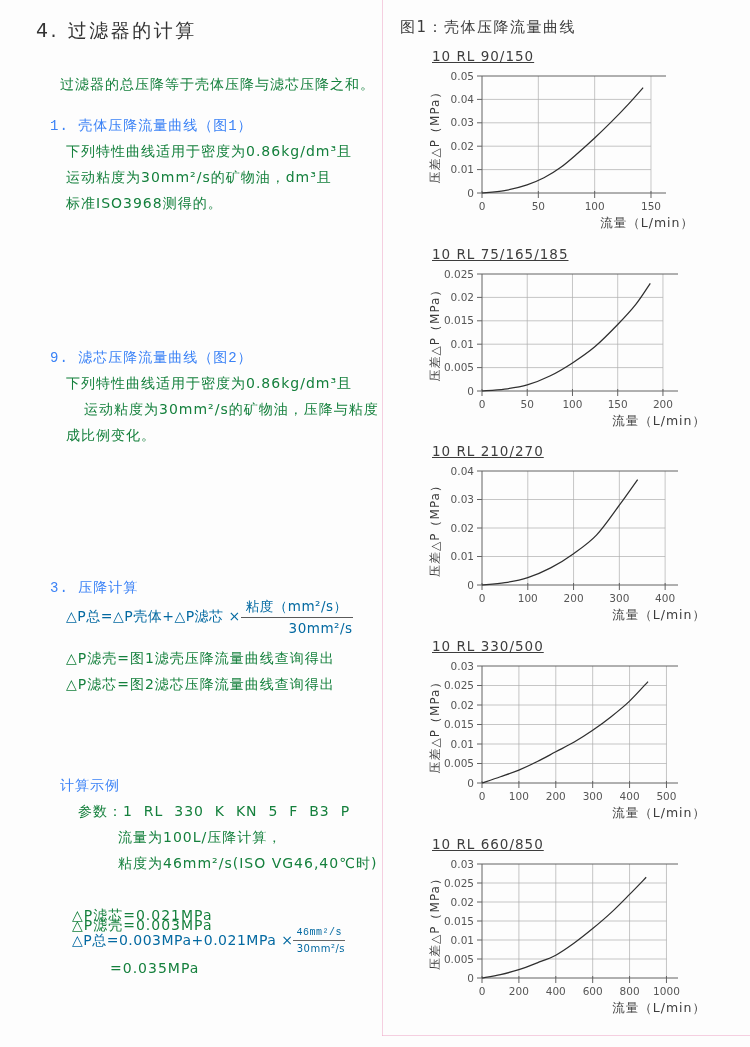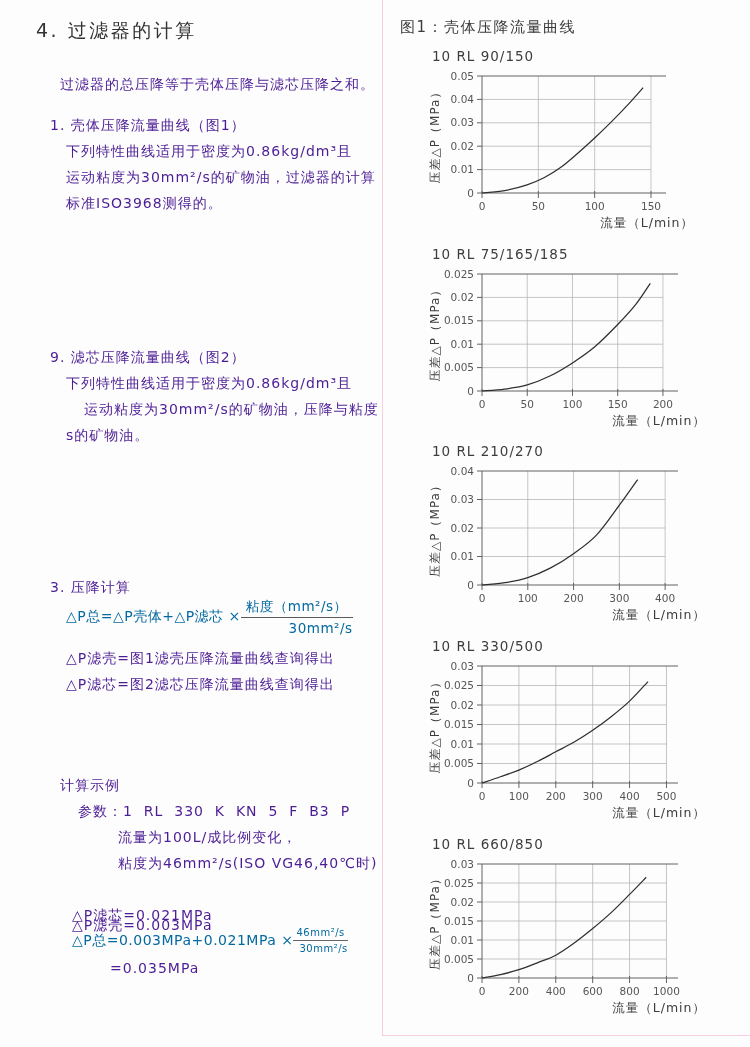--- a/index.html
+++ b/index.html
@@ -9,76 +9,76 @@
     font-family:"DejaVu Sans",sans-serif;
     color:#474747;
     overflow:hidden;
     position:relative;
   }
   .page{position:absolute;inset:0;width:750px;height:748px;padding-left:15px;}
 
   
   .abs{position:absolute;white-space:pre;}
   .doc-title{font-size:19px;color:#333;letter-spacing:2.5px;font-weight:500;}
-  .body-line{font-size:14px;letter-spacing:1px;color:#4c1d95;}
-  .sec-head{font-size:14px;letter-spacing:1px;color:#4c1d95;}
+  .body-line{font-size:14px;letter-spacing:1px;color:#15803d;}
+  .sec-head{font-size:14px;letter-spacing:1px;color:#3b82f6;font-family:Liberation Mono, monospace;}
   .formula-row{display:flex;align-items:center;gap:0;font-size:14px;letter-spacing:.5px;color:#0369a1;}
   .frac{display:inline-flex;flex-direction:column;align-items:flex-end;line-height:1.25;}
   .frac .num{border-bottom:1.2px solid #5a5a5a;padding:0 5px 2px;}
   .frac .den{padding-top:2px;}
   .frac-big{font-size:13.5px;}
   .frac-small{font-size:10px;line-height:1.2;}
-  .frac-small .num{padding:0 3px 1px;border-bottom:1px solid #666;}
+  .frac-small .num{padding:0 3px 1px;border-bottom:1px solid #666;font-family:Liberation Mono, monospace;}
 
   
   .fig-header{font-size:15px;letter-spacing:1.5px;color:#3b3b3b;}
   .chart{position:absolute;left:426px;width:300px;}
-  .chart-title{font-size:13.5px;color:#3d3d3d;letter-spacing:1px;margin:0 0 2px 6px;white-space:pre;}
+  .chart-title{font-size:13.5px;color:#3d3d3d;letter-spacing:1px;margin:0 0 2px 6px;white-space:pre;text-decoration:underline;}
   .chart svg{display:block;}
 
   
   .guide-v{position:absolute;left:382px;top:0;width:1px;height:1036px;background:rgba(238,170,200,.55);}
   .guide-h{position:absolute;left:382px;top:1035px;width:368px;height:1px;background:rgba(238,170,200,.55);}
 </style>
 </head>
 <body>
 
 <div class="page">
 
   <div class="guide-v"></div>
   <div class="guide-h"></div>
 
   <div class="abs doc-title" style="left:36px;top:18px;">4. 过滤器的计算</div>
 
   <div class="abs body-line" style="left:60px;top:76px;">过滤器的总压降等于壳体压降与滤芯压降之和。</div>
 
   <div class="abs sec-head" style="left:50px;top:117px;">1. 壳体压降流量曲线（图1）</div>
   <div class="abs body-line" style="left:66px;top:143px;">下列特性曲线适用于密度为0.86kg/dm³且</div>
-  <div class="abs body-line" style="left:66px;top:169px;">运动粘度为30mm²/s的矿物油，过滤器的计算</div>
+  <div class="abs body-line" style="left:66px;top:169px;">运动粘度为30mm²/s的矿物油，dm³且</div>
   <div class="abs body-line" style="left:66px;top:195px;">标准ISO3968测得的。</div>
 
   <div class="abs sec-head" style="left:50px;top:349px;">9. 滤芯压降流量曲线（图2）</div>
   <div class="abs body-line" style="left:66px;top:375px;">下列特性曲线适用于密度为0.86kg/dm³且</div>
   <div class="abs body-line" style="left:84px;top:401px;">运动粘度为30mm²/s的矿物油，压降与粘度</div>
-  <div class="abs body-line" style="left:66px;top:427px;">s的矿物油。</div>
+  <div class="abs body-line" style="left:66px;top:427px;">成比例变化。</div>
 
   <div class="abs sec-head" style="left:50px;top:579px;">3. 压降计算</div>
   <div class="abs formula-row" style="left:66px;top:598px;">
     <span>△P总=△P壳体+△P滤芯 ×</span>
     <span class="frac frac-big">
       <span class="num">粘度（mm²/s）</span>
       <span class="den">30mm²/s</span>
     </span>
   </div>
   <div class="abs body-line" style="left:66px;top:650px;">△P滤壳=图1滤壳压降流量曲线查询得出</div>
   <div class="abs body-line" style="left:66px;top:676px;">△P滤芯=图2滤芯压降流量曲线查询得出</div>
 
   <div class="abs sec-head" style="left:60px;top:777px;">计算示例</div>
   <div class="abs body-line" style="left:78px;top:803px;">参数：1  RL  330  K  KN  5  F  B3  P</div>
-  <div class="abs body-line" style="left:118px;top:829px;">流量为100L/成比例变化，</div>
+  <div class="abs body-line" style="left:118px;top:829px;">流量为100L/压降计算，</div>
   <div class="abs body-line" style="left:118px;top:855px;">粘度为46mm²/s(ISO VG46,40℃时)</div>
   <div class="abs body-line" style="left:72px;top:881px;margin-top:36px;">△P滤壳=0.003MPa</div>
   <div class="abs body-line" style="left:72px;top:907px;">△P滤芯=0.021MPa</div>
   <div class="abs formula-row" style="left:72px;top:927px;">
     <span>△P总=0.003MPa+0.021MPa ×</span>
     <span class="frac frac-small">
       <span class="num">46mm²/s</span>
       <span class="den">30mm²/s</span>
     </span>
   </div>

